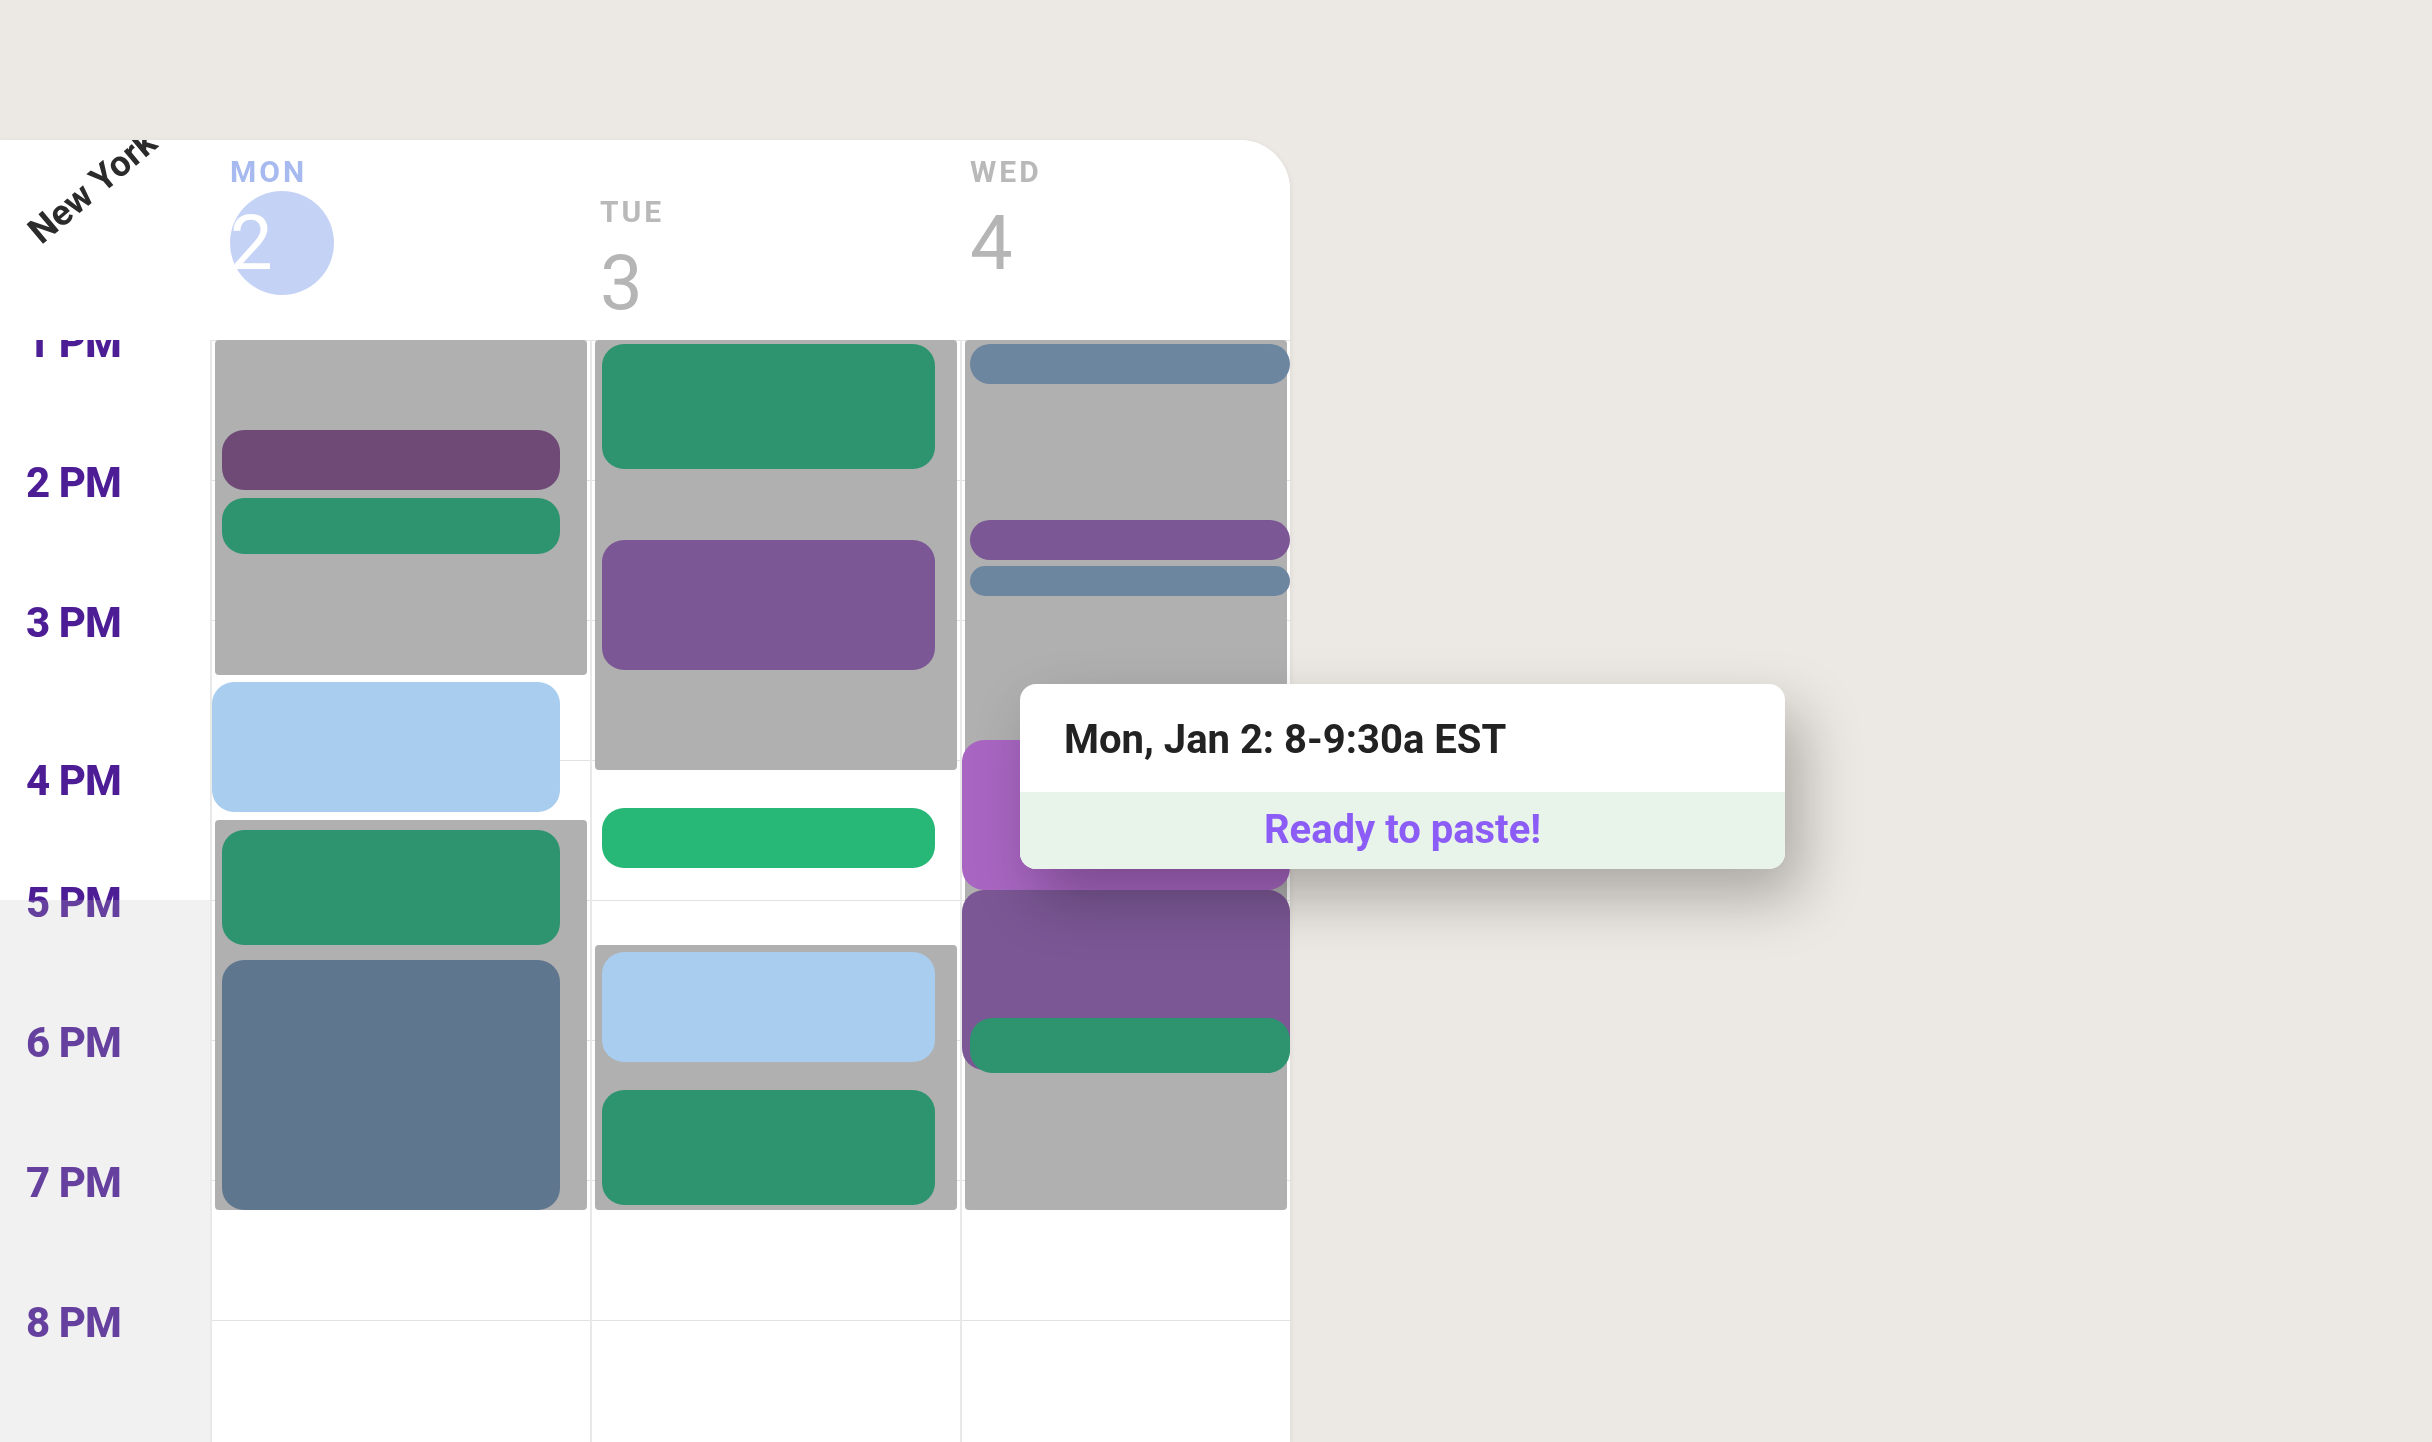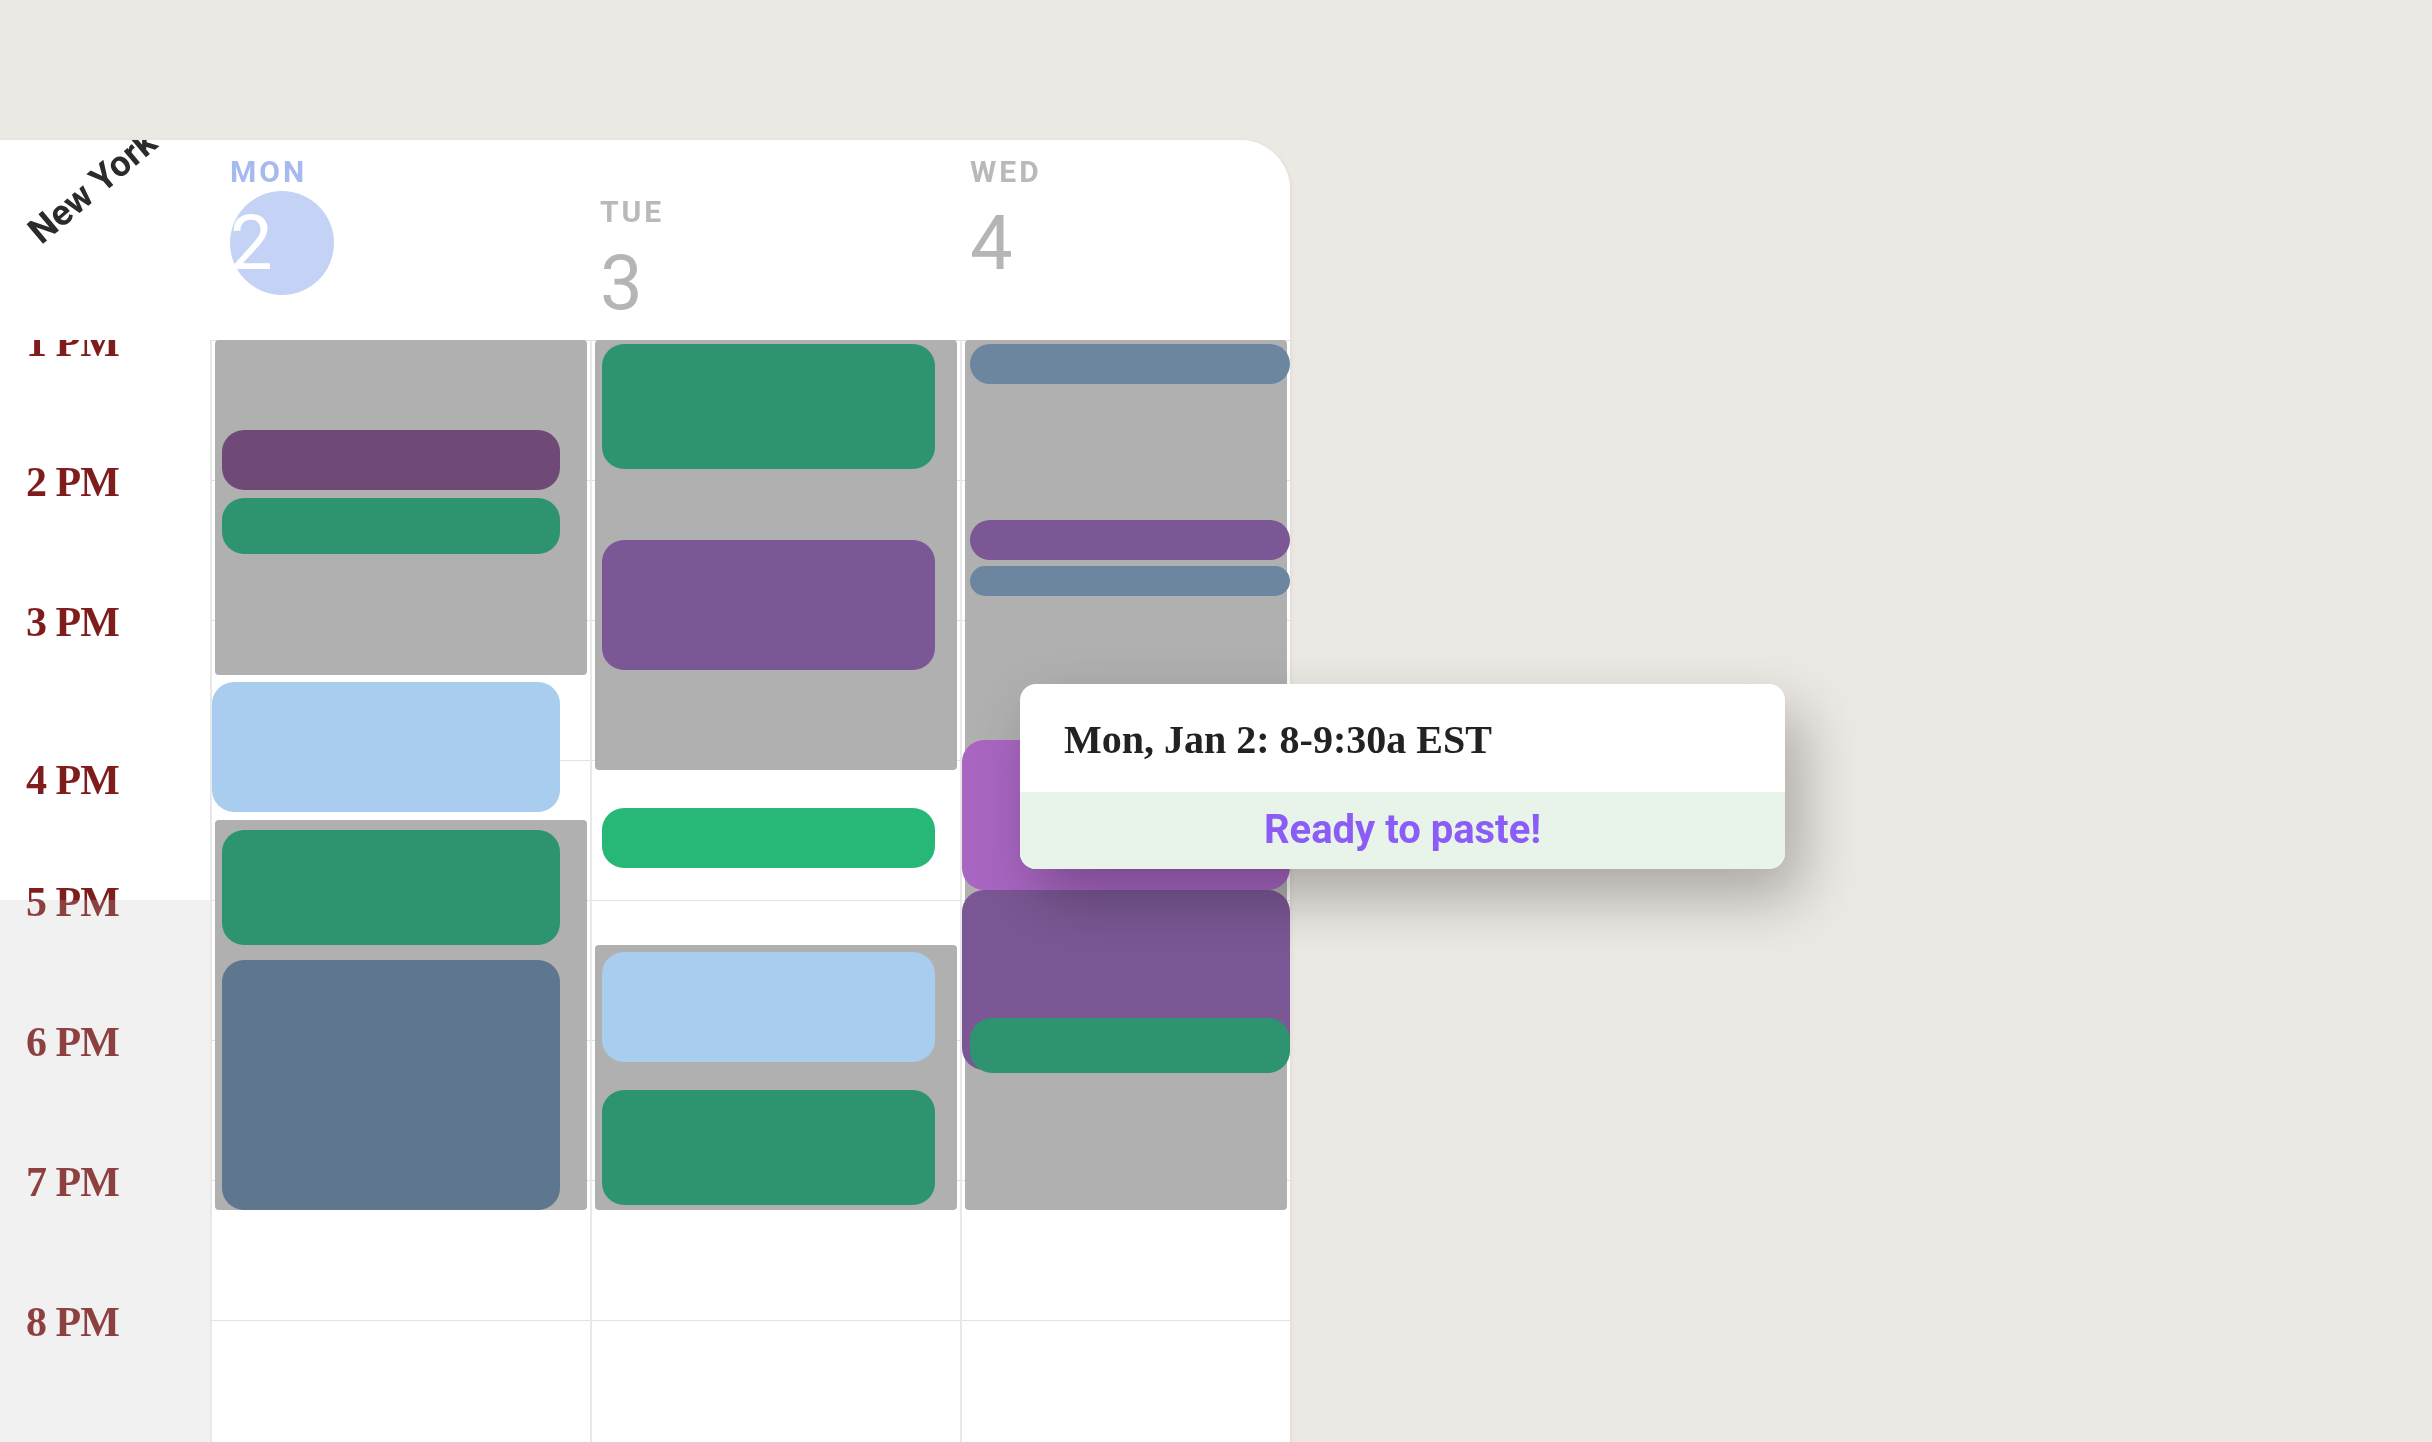--- a/index.html
+++ b/index.html
@@ -83,23 +83,22 @@
     left: 0;
     top: 0;
     width: 210px;
     height: 100%;
   }
   .hour-label {
     position: absolute;
     left: 26px;
     font-size: 42px;
     font-weight: 800;
-    color: #7f1d1d;
+    color: #4c1d95;
     letter-spacing: -1px;
-    font-family: Liberation Serif, serif;
   }
   .hour-line {
     position: absolute;
     left: 210px;
     right: 0;
     height: 1px;
     background: #e2e2e2;
   }
   .past-shade {
     position: absolute;
@@ -130,21 +129,20 @@
     top: 684px;
     width: 765px;
     background: #fff;
     border-radius: 16px;
     box-shadow: 16px 28px 60px rgba(0,0,0,0.28);
     z-index: 20;
     overflow: hidden;
   }
   .popup-body {
     padding: 28px 32px 24px 44px;
-    font-family: Liberation Serif, serif;
   }
   .popup-line {
     font-size: 40px;
     font-weight: 700;
     color: #222;
     line-height: 1.4;
     white-space: nowrap;
   }
   .popup-footer {
     background: #e8f3e9;

